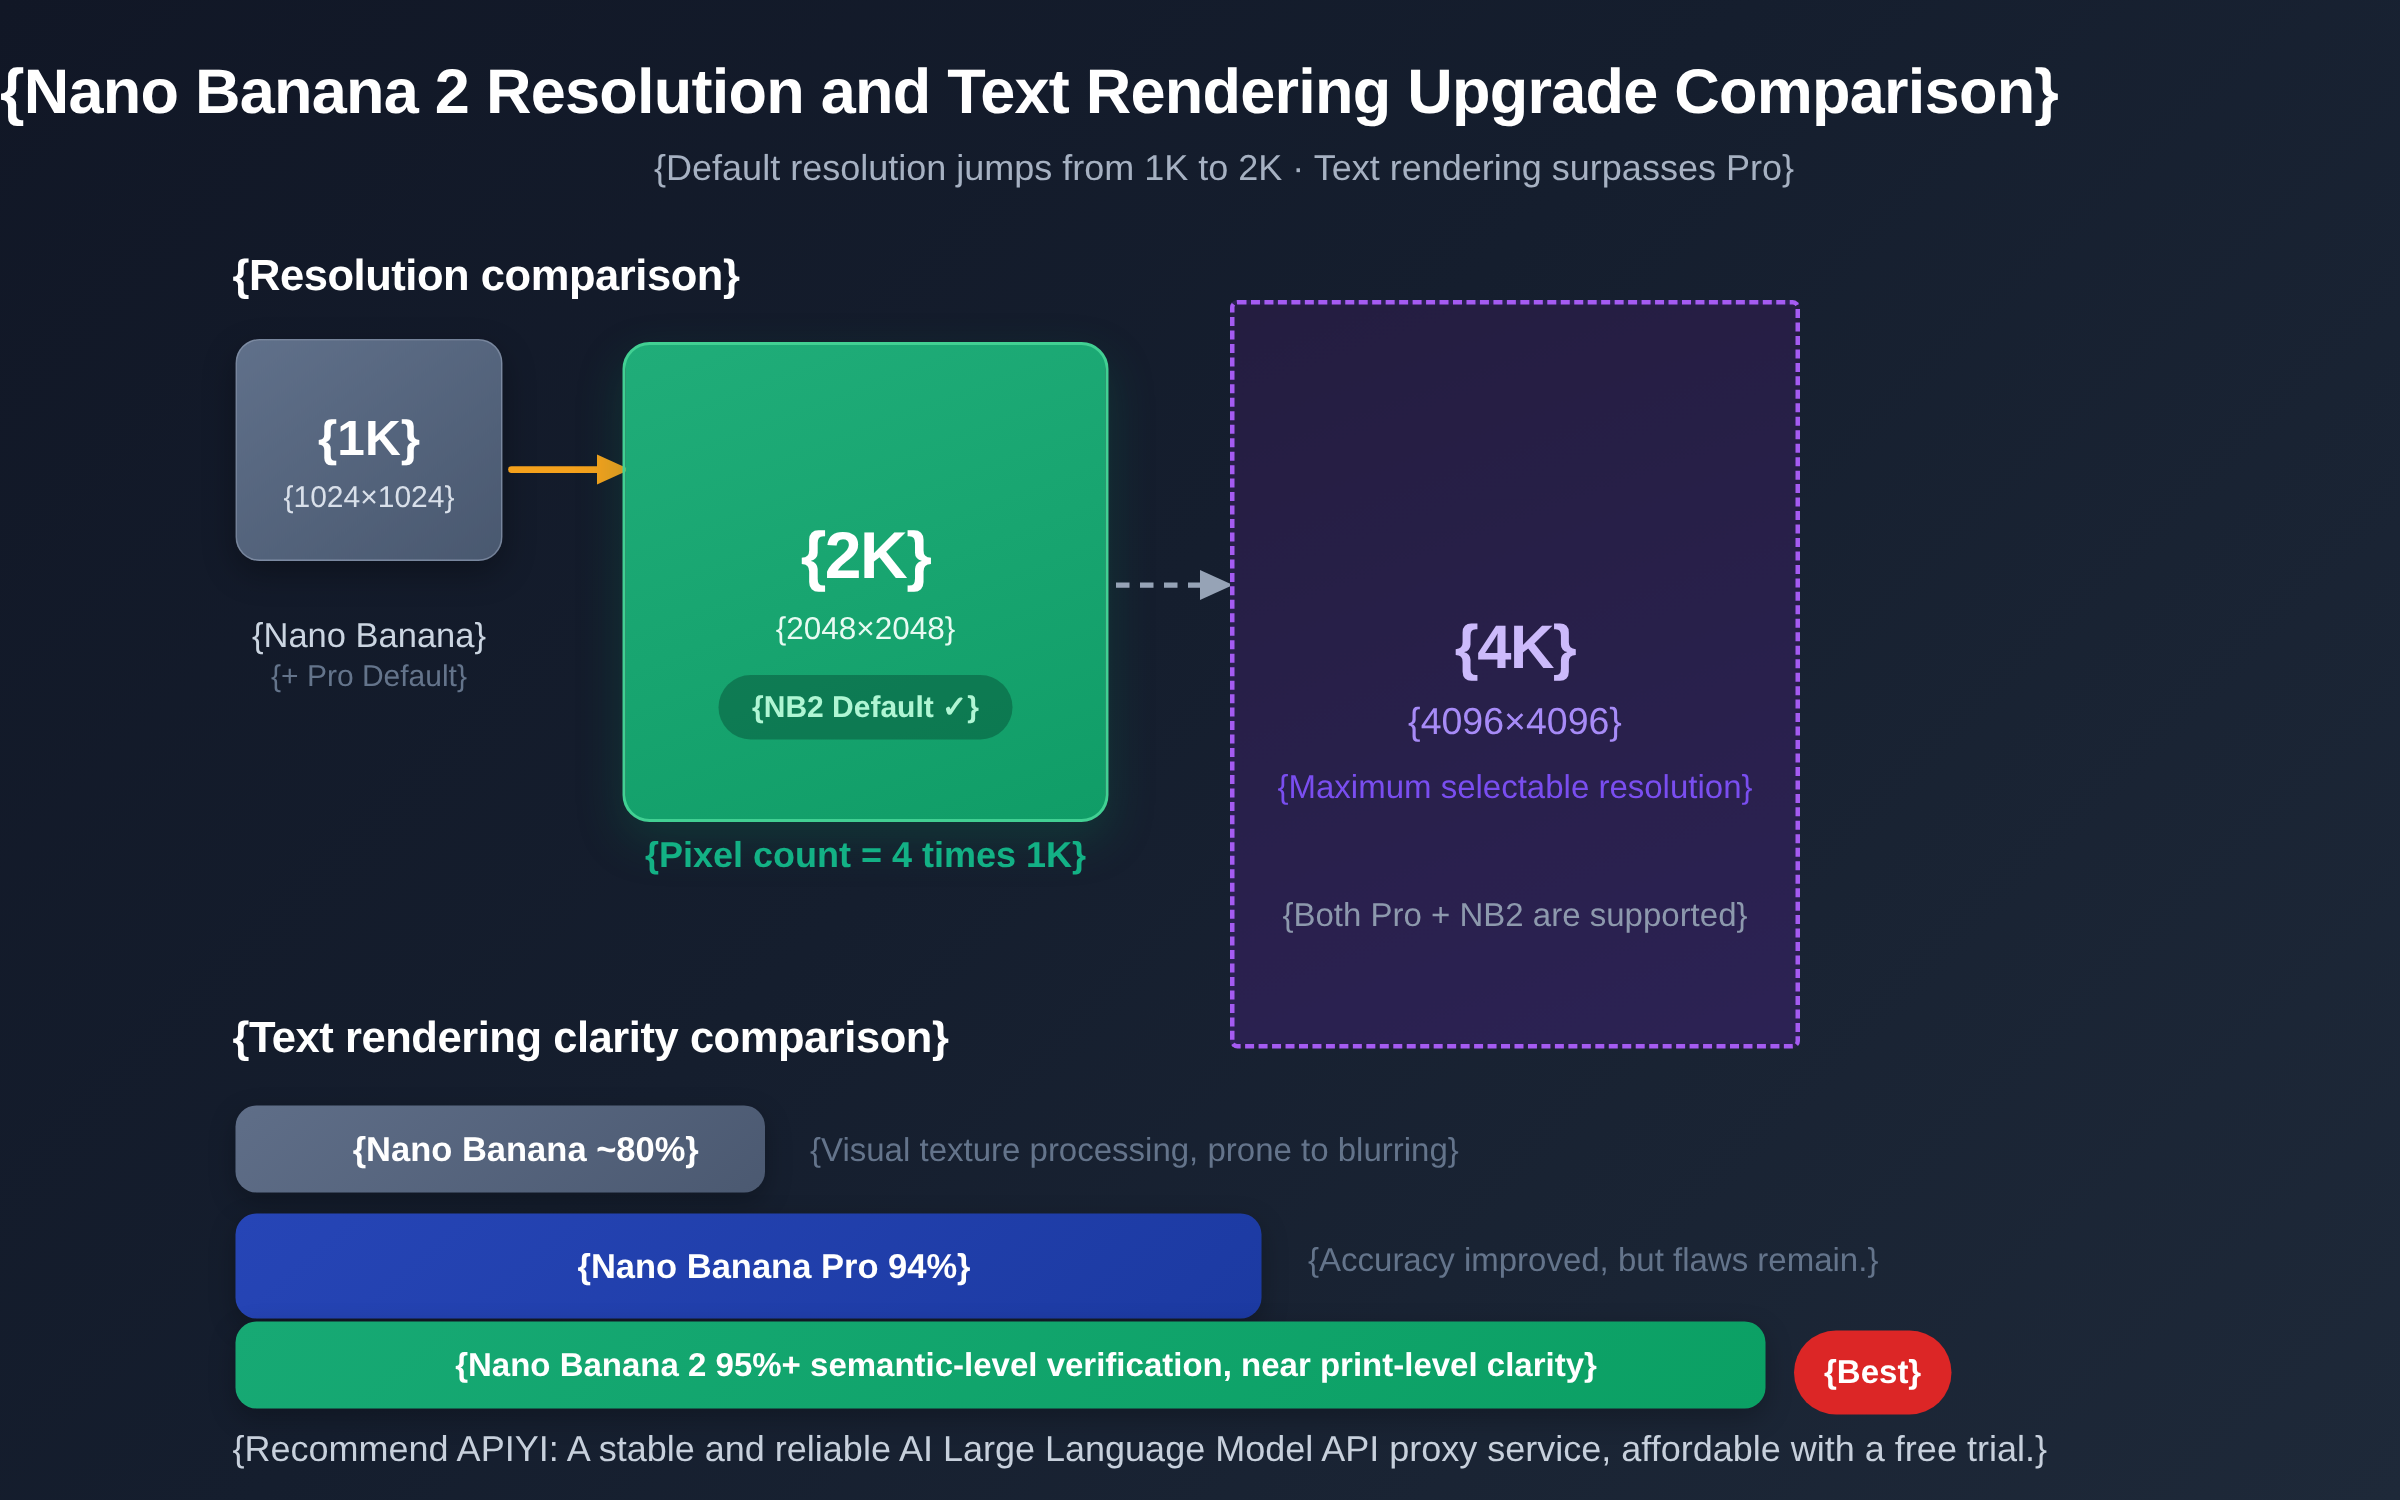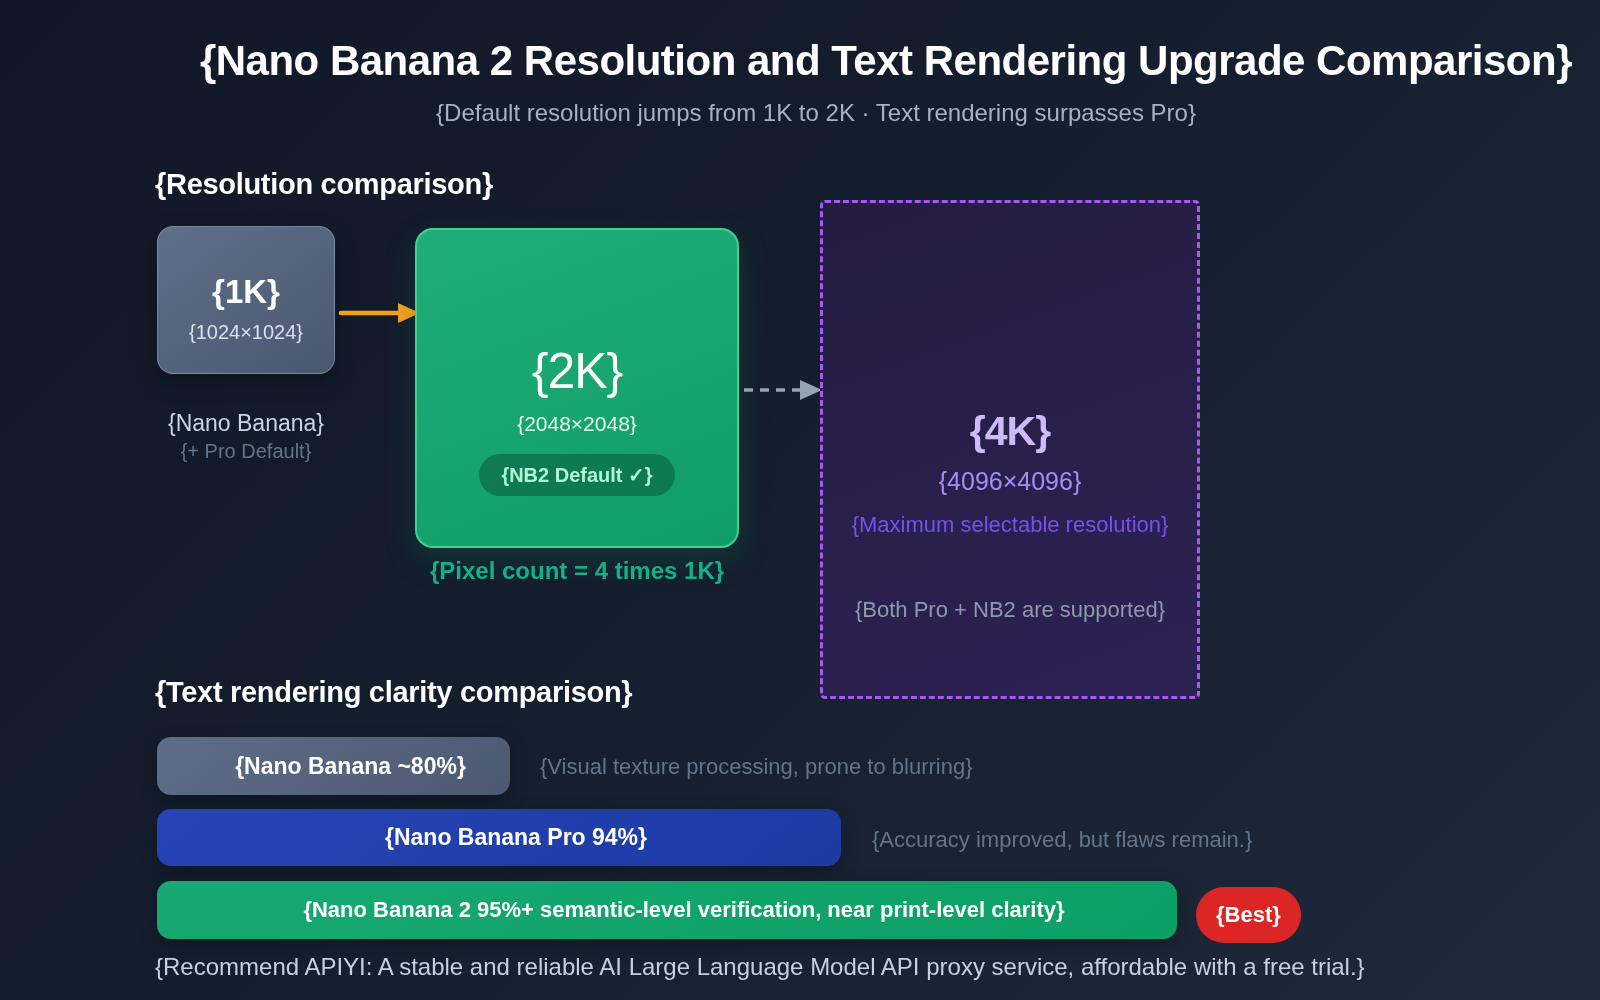--- a/index.html
+++ b/index.html
@@ -11,21 +11,21 @@
     width: 1600px;
     height: 1000px;
     overflow: hidden;
     background: linear-gradient(135deg, #111726 0%, #151e2e 45%, #1e2939 100%);
     color: #fff;
   }
 
   
   .title {
     position: absolute; top: 37px; left: 0; width: 1572px;
-    text-align: right;
+    text-align: left;
     font-size: 42px; font-weight: 800; letter-spacing: -0.5px;
     color: #ffffff;
   }
   .subtitle {
     position: absolute; top: 99px; left: 16px; width: 1600px;
     text-align: center;
     font-size: 24px; font-weight: 400;
     color: #a6b1c2;
   }
 
@@ -65,21 +65,21 @@
   }
 
   .box-2k {
     left: 415px; top: 228px; width: 324px; height: 320px;
     border-radius: 18px;
     background: linear-gradient(160deg, #20ad79 0%, #109d67 100%);
     border: 2px solid #42d093;
     box-shadow: 0 12px 30px rgba(10, 120, 80, 0.28);
     padding-top: 62px;
   }
-  .box-2k .size-label { font-size: 50px; font-weight: 400; color: #ffffff; letter-spacing: -1px; }
+  .box-2k .size-label { font-size: 44px; font-weight: 700; color: #ffffff; letter-spacing: -1px; }
   .box-2k .dims { margin-top: 12px; font-size: 21px; color: #e7fbf2; }
   .nb2-pill {
     margin-top: 18px;
     background: rgba(0, 50, 33, 0.35);
     border-radius: 999px;
     padding: 9px 22px;
     font-size: 20px; font-weight: 700; color: #b0f6d4;
   }
   .caption-2k {
     position: absolute; left: 415px; top: 557px; width: 324px;
@@ -113,21 +113,21 @@
     font-weight: 700; color: #ffffff;
     box-shadow: 0 6px 18px rgba(0,0,0,0.25);
     padding-left: 34px;
   }
   .bar-1 {
     left: 157px; top: 737px; width: 353px; height: 58px;
     background: linear-gradient(140deg, #5f6e88 0%, #4b5971 100%);
     font-size: 23px;
   }
   .bar-2 {
-    left: 157px; top: 809px; width: 684px; height: 57px;
+    left: 157px; top: 809px; width: 684px; height: 70px;
     background: linear-gradient(140deg, #2645b6 0%, #1c3aa2 100%);
     font-size: 23px;
   }
   .bar-3 {
     left: 157px; top: 881px; width: 1020px; height: 58px;
     background: linear-gradient(140deg, #17a974 0%, #0ba064 100%);
     font-size: 22px;
   }
   .bar-note {
     position: absolute;

